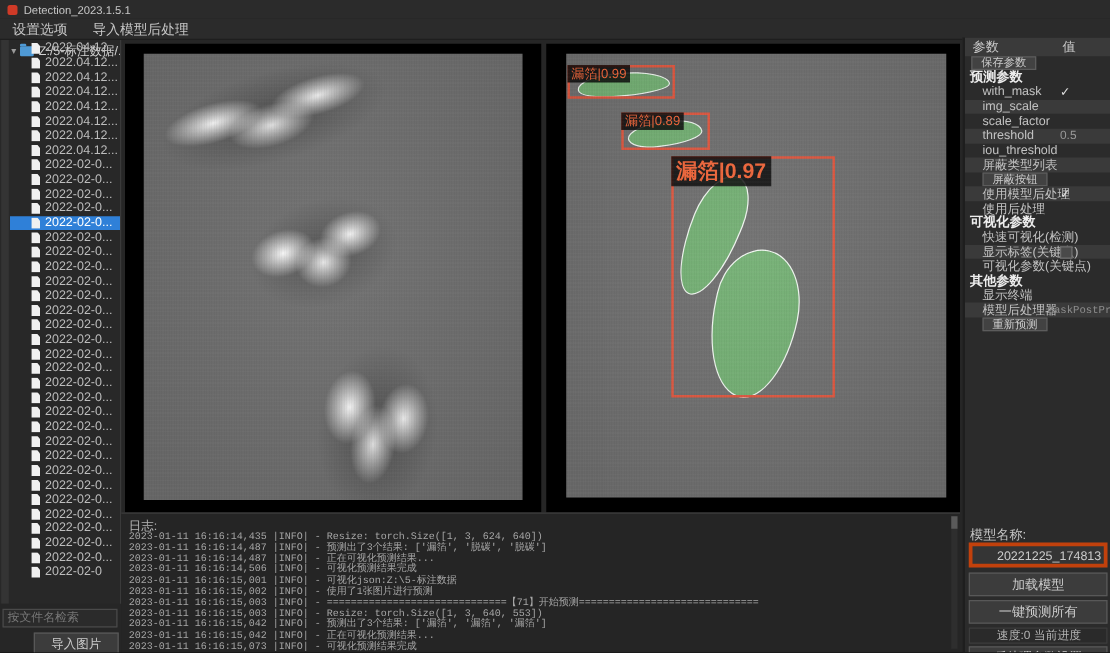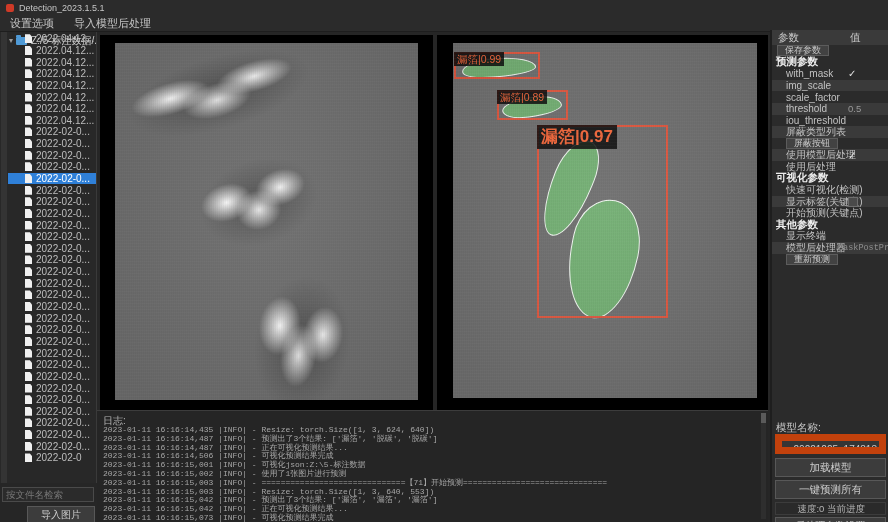--- a/index.html
+++ b/index.html
@@ -90,21 +90,21 @@
   .p-value{position:absolute;left:76px;color:#999;font-size:9.5px;}
   .p-value.check{color:#e0e0e0;font-size:10px;}
   .p-value.mono{left:66px;width:50px;overflow:hidden;font-family:"Liberation Mono",monospace;
                 font-size:8.5px;color:#8d8d8d;white-space:nowrap;}
   .p-checkbox{position:absolute;left:76px;width:8px;height:8px;background:#4a4a4a;border:1px solid #6e6e6e;}
   .p-btn{height:11px;font-size:9px;line-height:9px;padding:0 7px;margin-left:14px;background:#424242;border:1px solid #5c5c5c;}
   .p-row.button-row:first-child .p-btn{margin-left:5px;}
   
   .model-label{position:absolute;left:4px;top:391px;font-size:10.5px;color:#c5c5c5;}
   .model-name{position:absolute;left:3px;top:404px;width:111px;height:20px;background:#353535;
-              border:7px solid #c2410c;box-sizing:border-box;font-size:10px;color:#cccccc;
+              border:3px solid #c2410c;box-sizing:border-box;font-size:10px;color:#cccccc;
               line-height:18px;text-align:right;padding-right:2px;overflow:hidden;white-space:nowrap;}
   .btn-load{position:absolute;left:3px;top:428px;width:111px;height:19px;font-size:10.5px;}
   .btn-predict{position:absolute;left:3px;top:450px;width:111px;height:19px;font-size:10.5px;}
   .progress{position:absolute;left:3px;top:472px;width:111px;height:13px;background:#2a2a2a;
             border:1px solid #3c3c3c;box-sizing:border-box;font-size:9.5px;color:#b5b5b5;
             text-align:right;line-height:11px;padding-right:20px;white-space:nowrap;overflow:hidden;}
   .btn-bottom{position:absolute;left:3px;top:487px;width:111px;height:18px;font-size:10px;}
 </style>
 </head>
 <body>
@@ -398,21 +398,21 @@
 
       <span class="p-value"></span>
 
     </div>
         <div class="p-row item shaded">
       <span class="p-label">显示标签(关键点)</span>
 
       <span class="p-checkbox"></span>
     </div>
         <div class="p-row item">
-      <span class="p-label">开始预测(关键点)</span>
+      <span class="p-label">可视化参数(关键点)</span>
 
       <span class="p-value"></span>
 
     </div>
         <div class="p-row section">
       <span class="p-label">其他参数</span>
 
       <span class="p-value"></span>
 
     </div>

